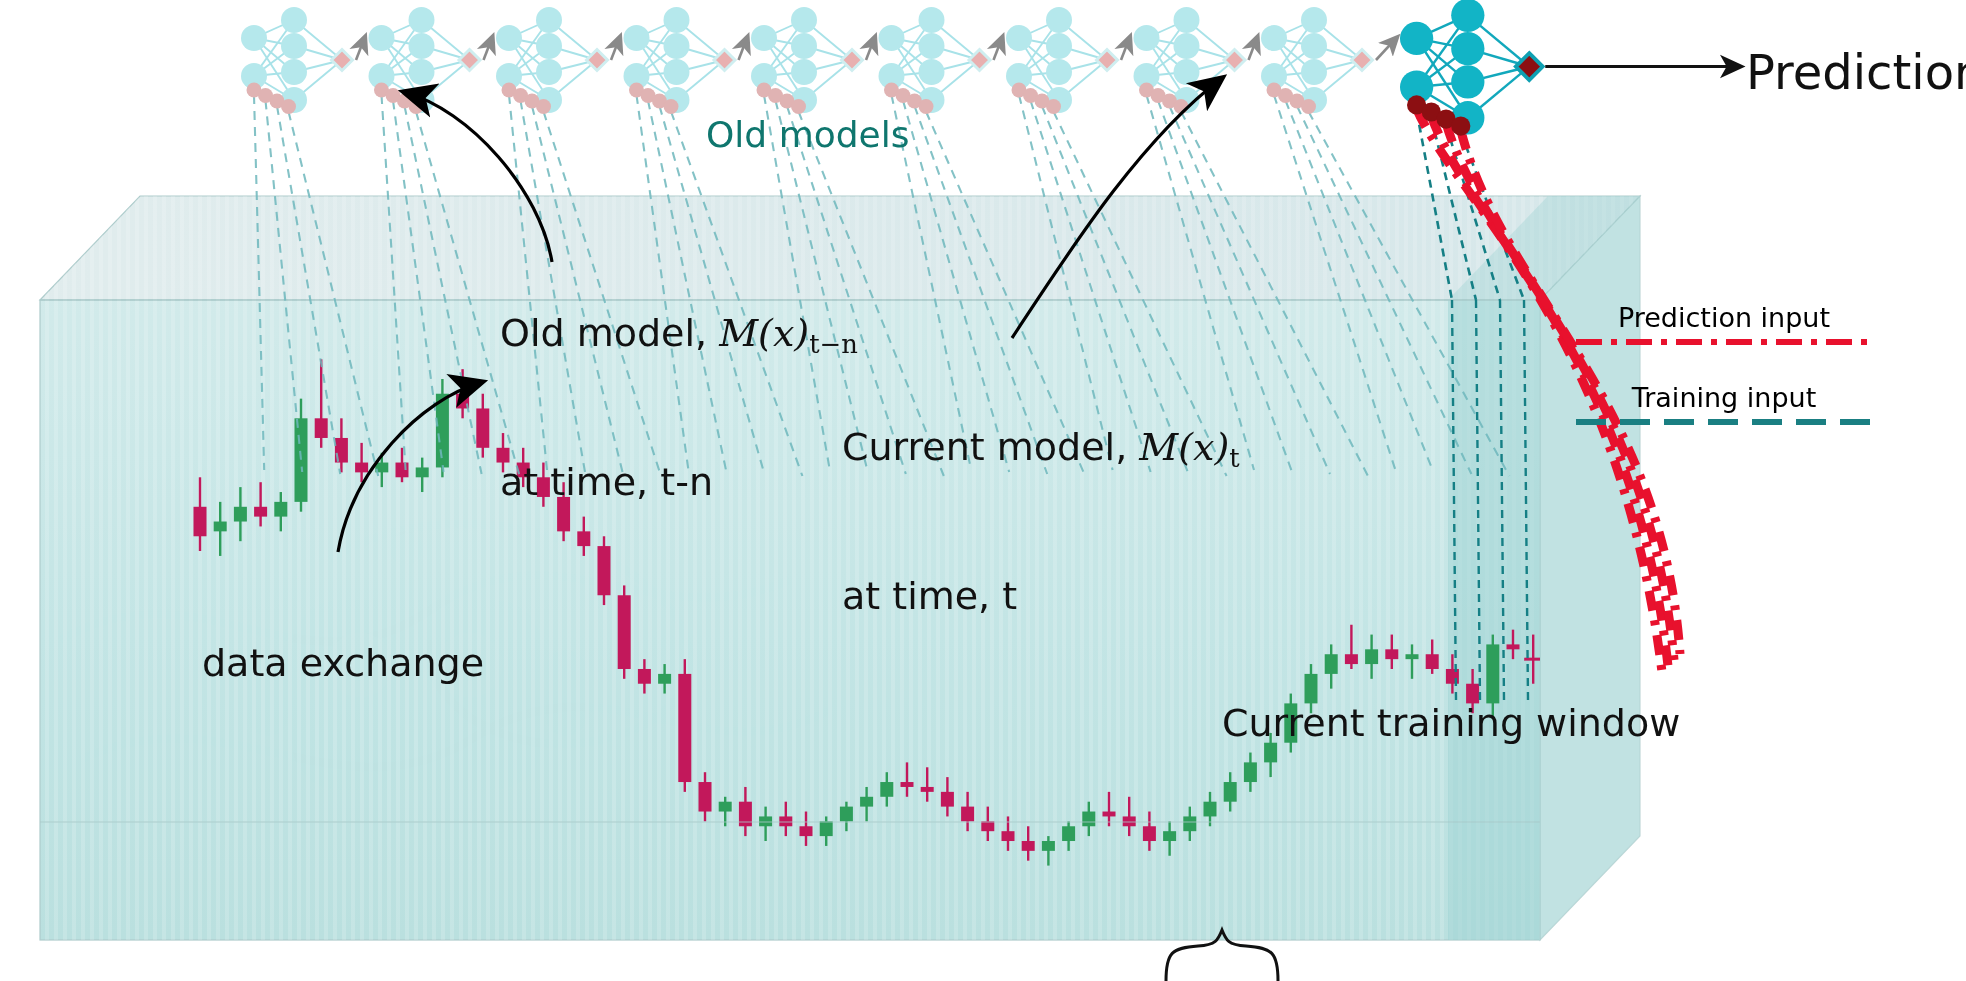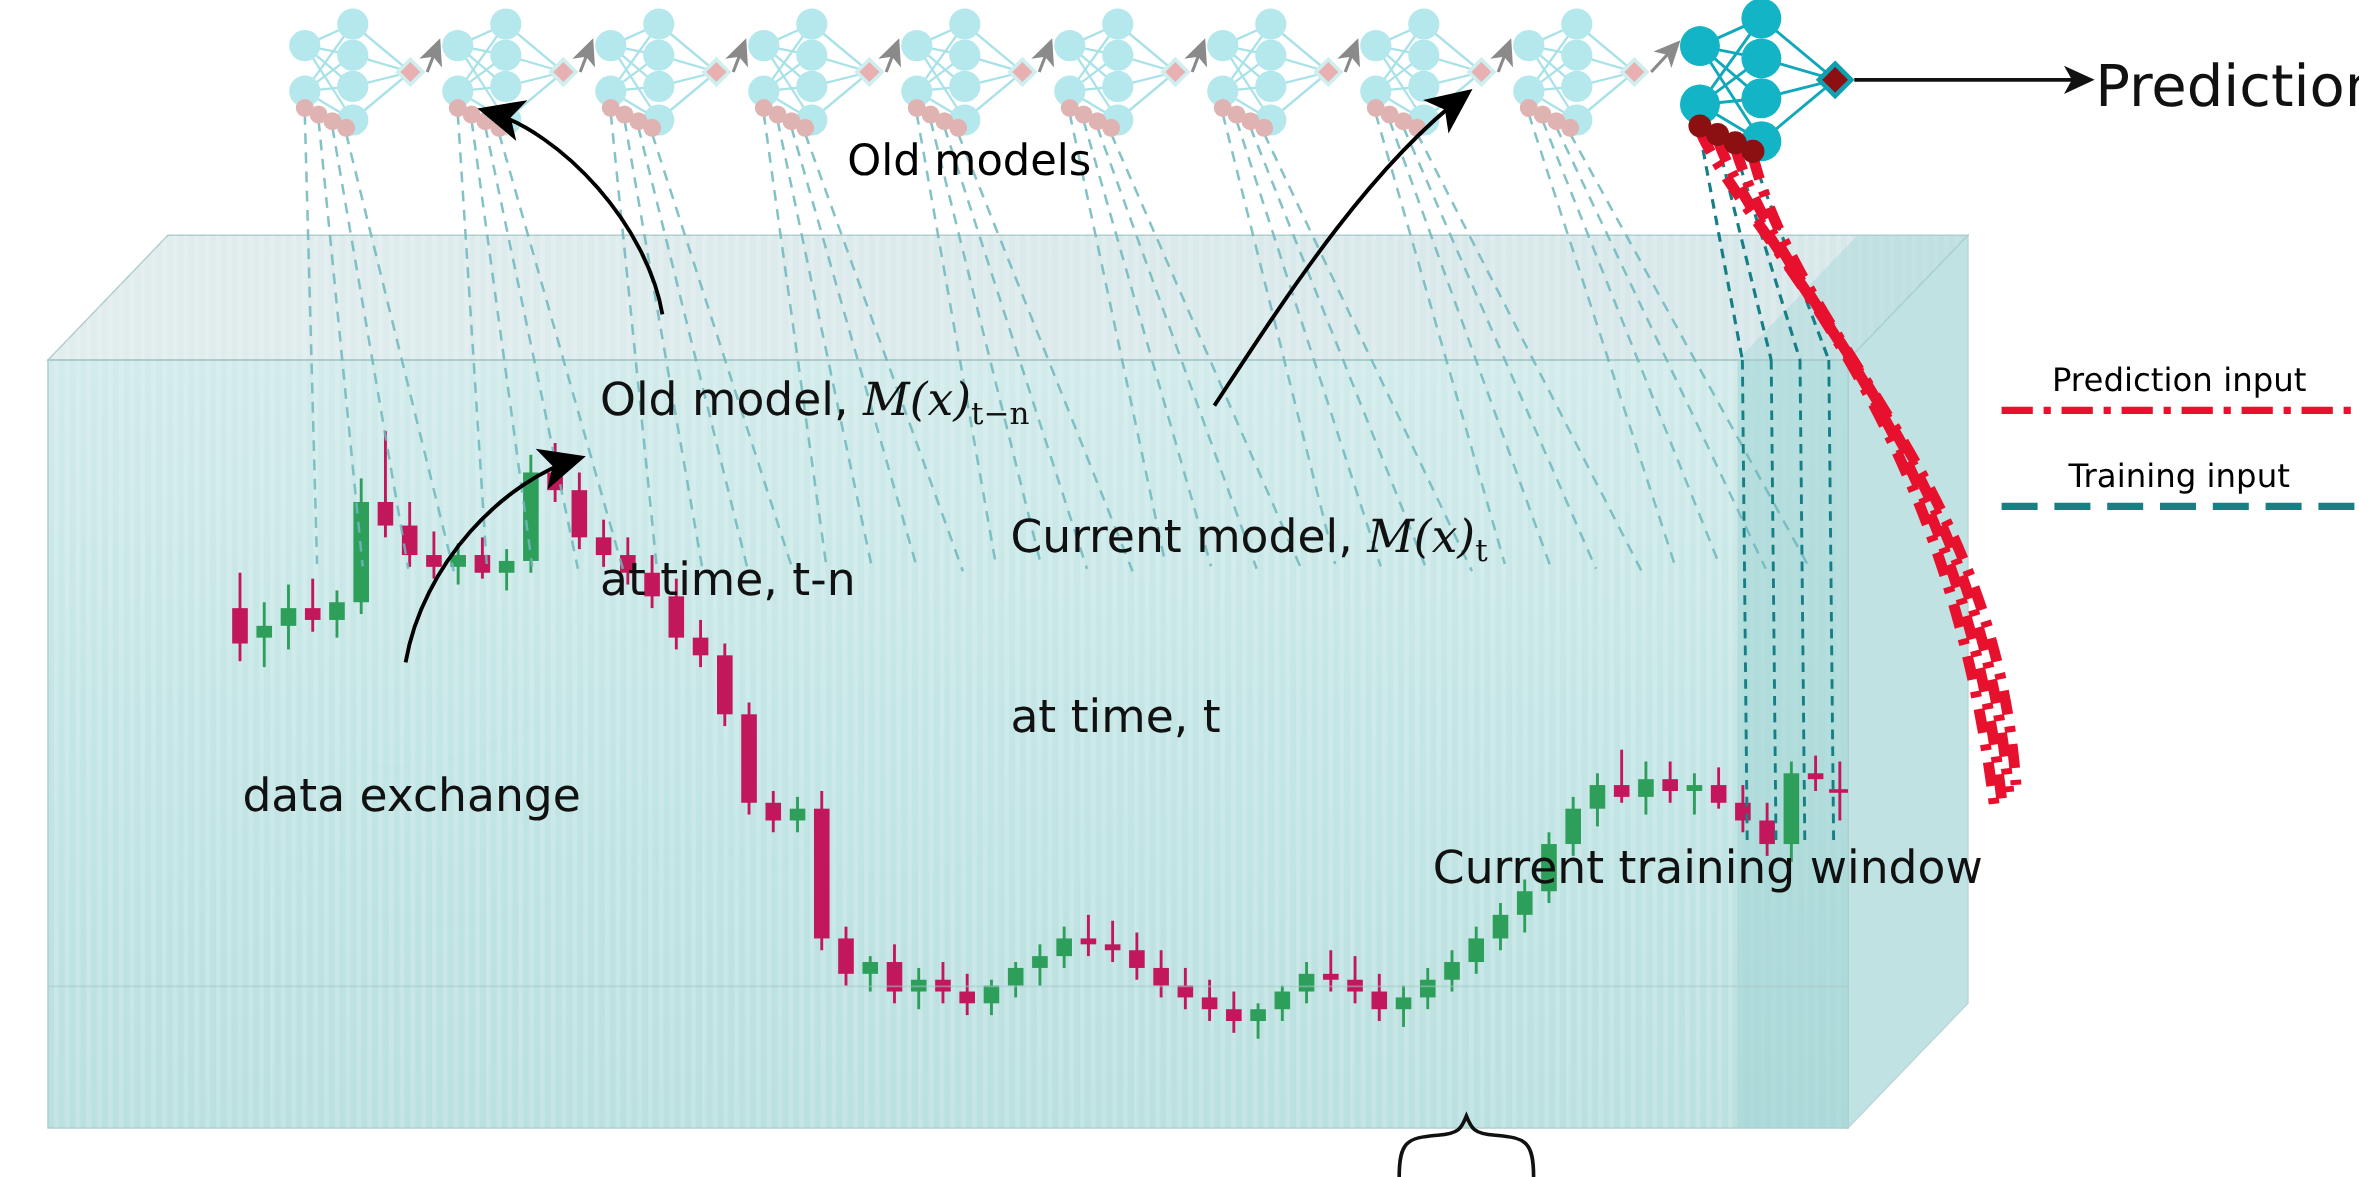--- a/index.html
+++ b/index.html
@@ -3,21 +3,21 @@
 <meta charset="utf-8">
 <style>
   * { margin:0; padding:0; box-sizing:border-box; }
   html,body { width:1966px; height:981px; background:#ffffff; overflow:hidden;
               font-family:"DejaVu Sans", sans-serif; }
   #stage { position:relative; width:1966px; height:981px; background:#fff; }
   #stage svg.layer { position:absolute; left:0; top:0; width:1966px; height:981px; }
   .txt { position:absolute; color:#111; white-space:pre; }
   .lbl-main { font-size:38px; line-height:46px; }
   .lbl-legend { font-size:27px; }
-  .lbl-old-models { font-size:36px; color:#000000; }
+  .lbl-old-models { font-size:36px; color:#0f766e; }
   .lbl-pred { font-size:48px; }
   .mathit { font-family:"DejaVu Serif", serif; font-style:italic; }
   .sub { font-size:0.68em; vertical-align:-0.28em; font-family:"DejaVu Serif",serif; }
 </style>
 </head>
 <body>
 
 <div id="stage">
 
   <svg class="layer" viewBox="0 0 1966 981">
@@ -582,23 +582,23 @@
 
   <div class="txt lbl-main" style="left:842px; top:332px;">
     <div><span>Current model, </span><span class="mathit">M(x)</span><span class="sub">t</span></div>
     <div>at time, t</div>
   </div>
 
   <div class="txt lbl-main" style="left:202px; top:548px;">
     <div>data exchange</div>
   </div>
 
-  <div class="txt lbl-main" style="left:1194px; top:700px;text-align:right;">Current training window</div>
-
-  <div style="position:absolute; left:1666px; top:302px; width:300px;">
+  <div class="txt lbl-main" style="left:1222px; top:700px;text-align:right;">Current training window</div>
+
+  <div style="position:absolute; left:1574px; top:302px; width:300px;">
     <div style="margin-bottom:4px;">
       <div class="lbl-legend" style="text-align:center;">Prediction input</div>
       <svg width="300" height="18">
         <line x1="2" y1="9" x2="298" y2="9" stroke="#e8112d" stroke-width="6" stroke-dasharray="26 9 6 9"></line>
       </svg>
     </div>
     <div style="margin-top:27px;">
       <div class="lbl-legend" style="text-align:center;">Training input</div>
       <svg width="300" height="18">
         <line x1="2" y1="9" x2="298" y2="9" stroke="#1a7f82" stroke-width="6" stroke-dasharray="30 14"></line>

